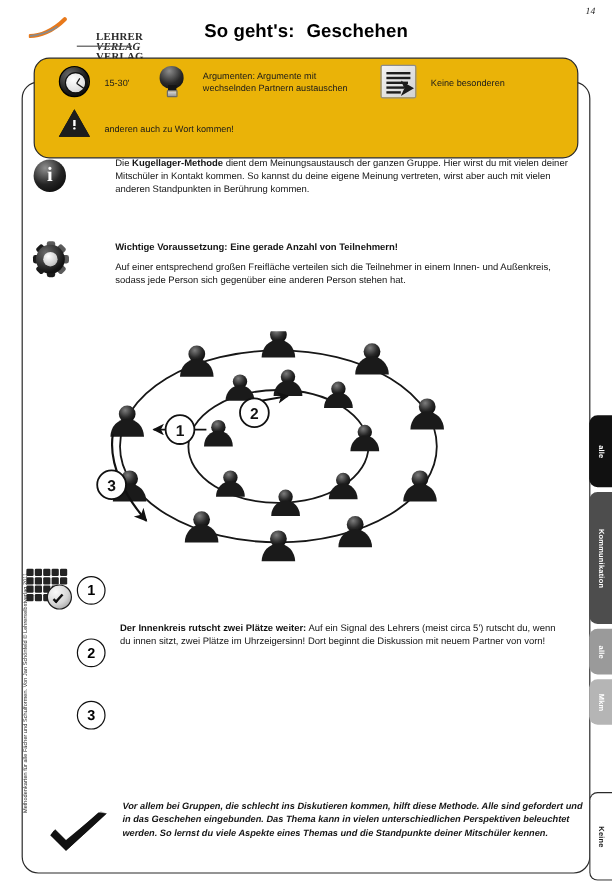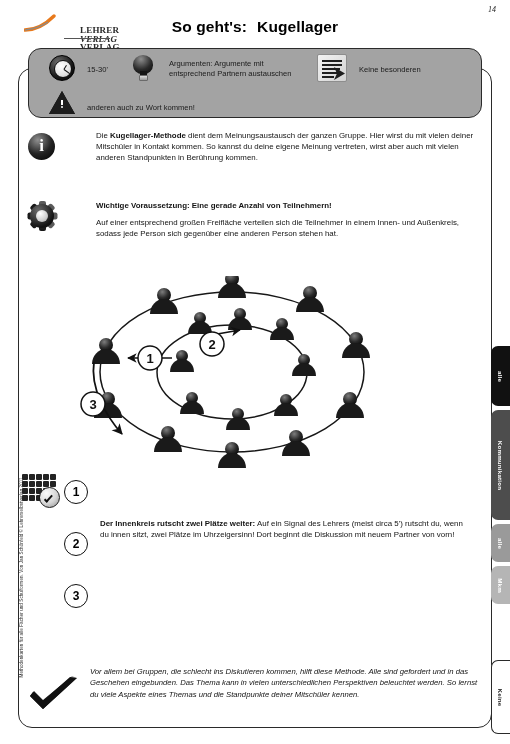--- a/index.html
+++ b/index.html
@@ -26,22 +26,22 @@
 
   .title { position:absolute; left:0; right:0; top:18px; text-align:center;
            font-size:15.5px; font-weight:bold; letter-spacing:.1px; }
   .title .sep { display:inline-block; width:10px; }
 
   
   .frame { position:absolute; left:18px; top:68px; width:474px; height:660px;
            border:1.1px solid #2a2a2a; border-radius:14px; background:transparent; }
 
   
-  .infobox { position:absolute; left:28px; top:48px; width:454px; height:70px;
-             border:1.1px solid #2a2a2a; border-radius:13px; background:#a3a3a3; z-index:3; }
+  .infobox { position:absolute; left:28px; top:48px; width:454px; height:84px;
+             border:1.1px solid #2a2a2a; border-radius:13px; background:#eab308; z-index:3; }
   .info-row1 { position:absolute; left:0; top:0; width:100%; height:40px; }
   .info-row2 { position:absolute; left:0; top:40px; width:100%; height:30px; }
 
   .ic { position:absolute; }
   .info-txt { position:absolute; font-size:7.6px; line-height:9.6px; color:#1a1a1a; }
 
   
   .clock { width:26px; height:26px; border-radius:50%;
            background: radial-gradient(circle at 34% 28%, #6e6e6e 0%, #1b1b1b 58%, #000 100%);
            border:1px solid #000; }
@@ -110,21 +110,21 @@
   .chk { position:absolute; left:0; top:2px; width:40px; height:34px; }
   .chk .dot { position:absolute; width:5.6px; height:5.6px; background:#232323; border-radius:1px; }
   .chk .badge { position:absolute; left:17px; top:13px; width:21px; height:21px; border-radius:50%;
                 background: radial-gradient(circle at 34% 28%,#fafafa,#d6d6d6 55%,#8e8e8e);
                 border:1.6px solid #1c1c1c; }
   .chk .tick { position:absolute; left:3.6px; top:8px; width:9px; height:4.4px;
                border-left:2.6px solid #111; border-bottom:2.6px solid #111;
                transform: rotate(-48deg); }
 
   
-  .summary { position:absolute; left:28px; top:666px; width:452px; }
+  .summary { position:absolute; left:40px; top:666px; width:452px;font-weight:bold; }
   .bigcheck { position:absolute; left:0; top:10px; width:52px; height:40px; }
   .sumtxt { margin-left:62px; font-size:7.7px; line-height:11.4px; font-style:italic; color:#141414; }
 
   
   .tab { position:absolute; right:0; width:19px;
          border-radius:7px 0 0 7px; display:flex; align-items:center; justify-content:center; }
   .tab span { transform: rotate(90deg); white-space:nowrap; font-size:6.2px;
               font-weight:bold; letter-spacing:.2px; }
 
   
@@ -146,21 +146,21 @@
       <span>LEHRER</span>
       <span class="it">VERLAG</span>
       <span>VERLAG</span>
     </div>
     <div class="logo-rule"></div>
   </div>
 
   <div class="page-num">14</div>
 
   <div class="title">
-    <span>So geht's:</span><span class="sep"></span><span>Kugellager</span>
+    <span>So geht's:</span><span class="sep"></span><span>Geschehen</span>
   </div>
 
   <div class="frame"></div>
 
   <div class="infobox">
 
     <div class="info-row1">
       <div class="ic clock" style="left:20px; top:6px;">
         <div class="clock-face">
           <div class="hand h"></div>
@@ -168,21 +168,21 @@
         </div>
       </div>
       <div class="info-txt" style="left:58px; top:16px; font-weight:normal;">15-30'</div>
 
       <div class="ic bulb-g" style="left:104px; top:6px;">
         <div class="bulb-head"></div>
         <div class="bulb-neck"></div>
         <div class="bulb-base"></div>
       </div>
       <div class="info-txt" style="left:140px; top:10px;">Argumenten: Argumente mit</div>
-      <div class="info-txt" style="left:140px; top:20px;">entsprechend Partnern austauschen</div>
+      <div class="info-txt" style="left:140px; top:20px;">wechselnden Partnern austauschen</div>
 
       <div class="ic mat" style="left:288px; top:5px;">
         <i style="top:5px;  width:20px;"></i>
         <i style="top:9px;  width:20px;"></i>
         <i style="top:13px; width:18px;"></i>
         <i style="top:17px; width:15px;"></i>
         <i style="top:21px; width:12px;"></i>
         <svg style="position:absolute; left:15px; top:11px;" width="14" height="15" viewBox="0 0 14 15">
           <path d="M1,1 L12,7.5 L1,14 L4,7.5 Z" fill="#1d1d1d"></path>
         </svg>

